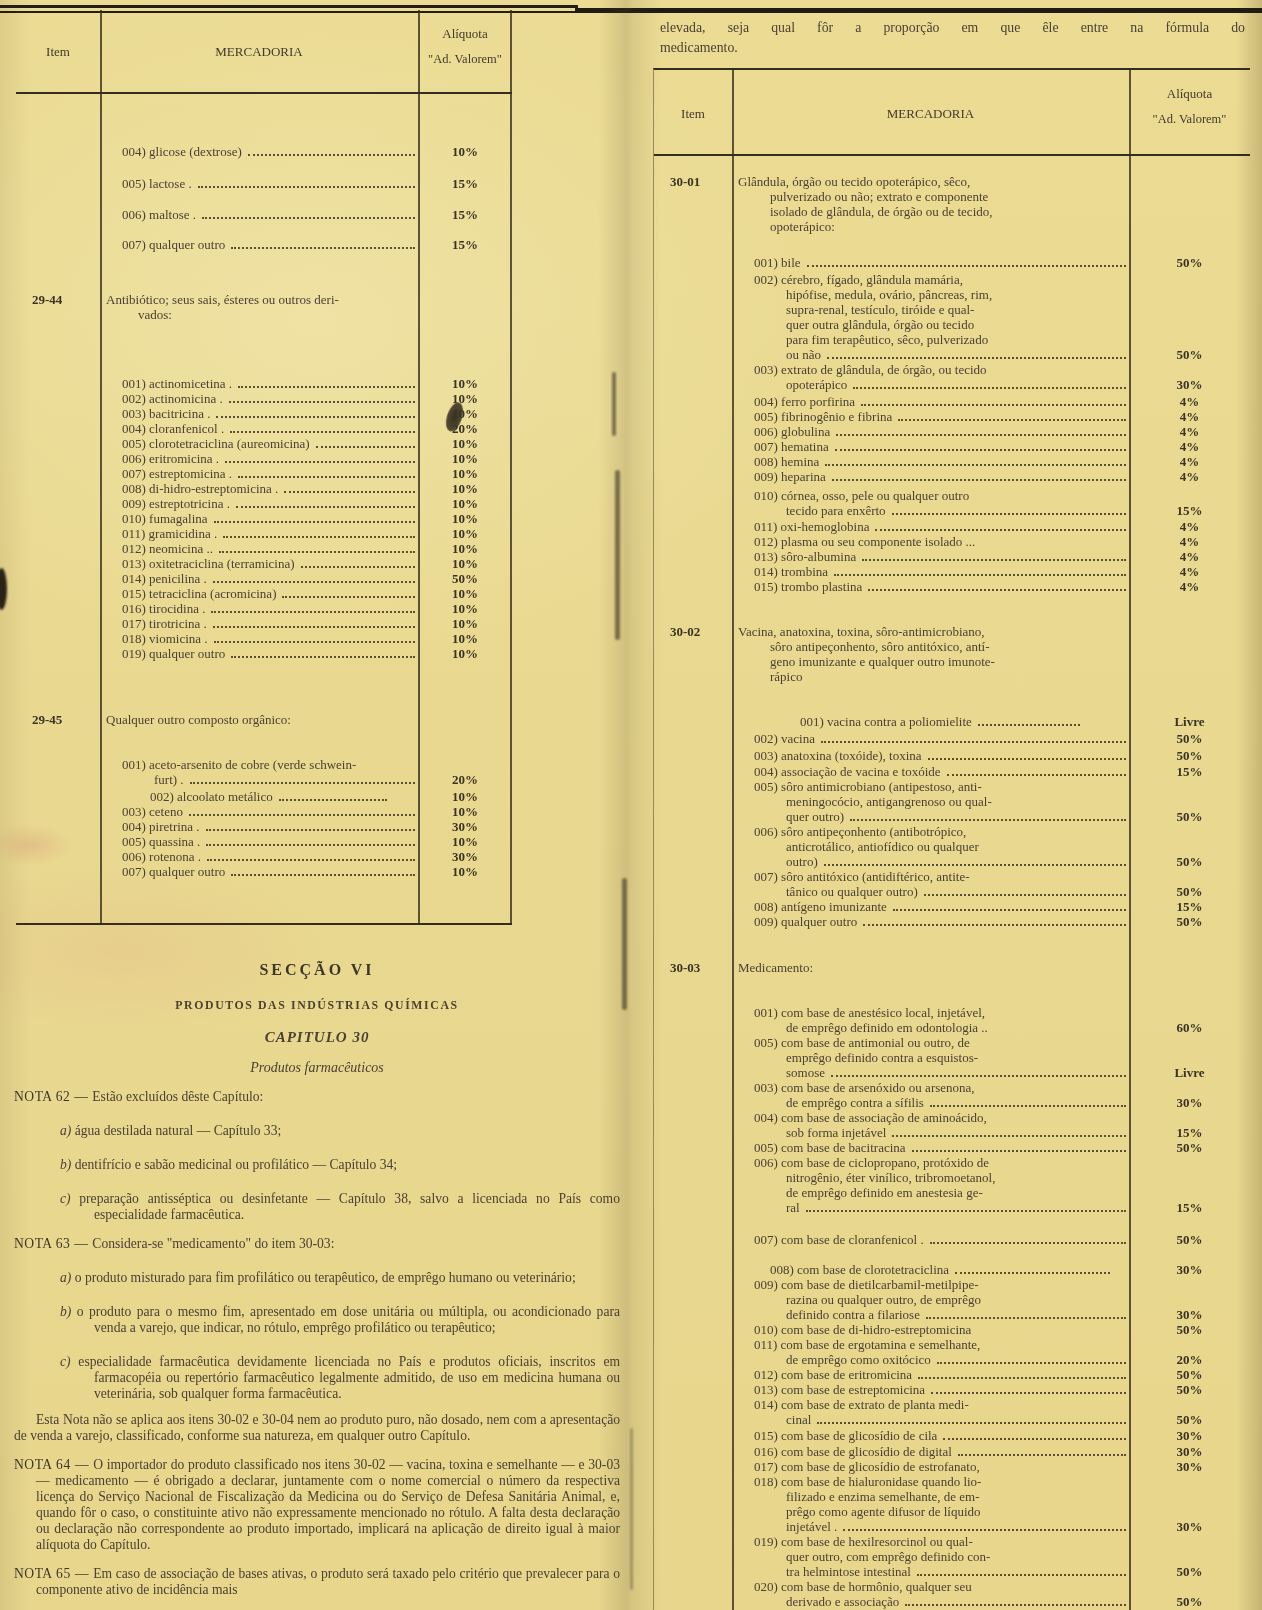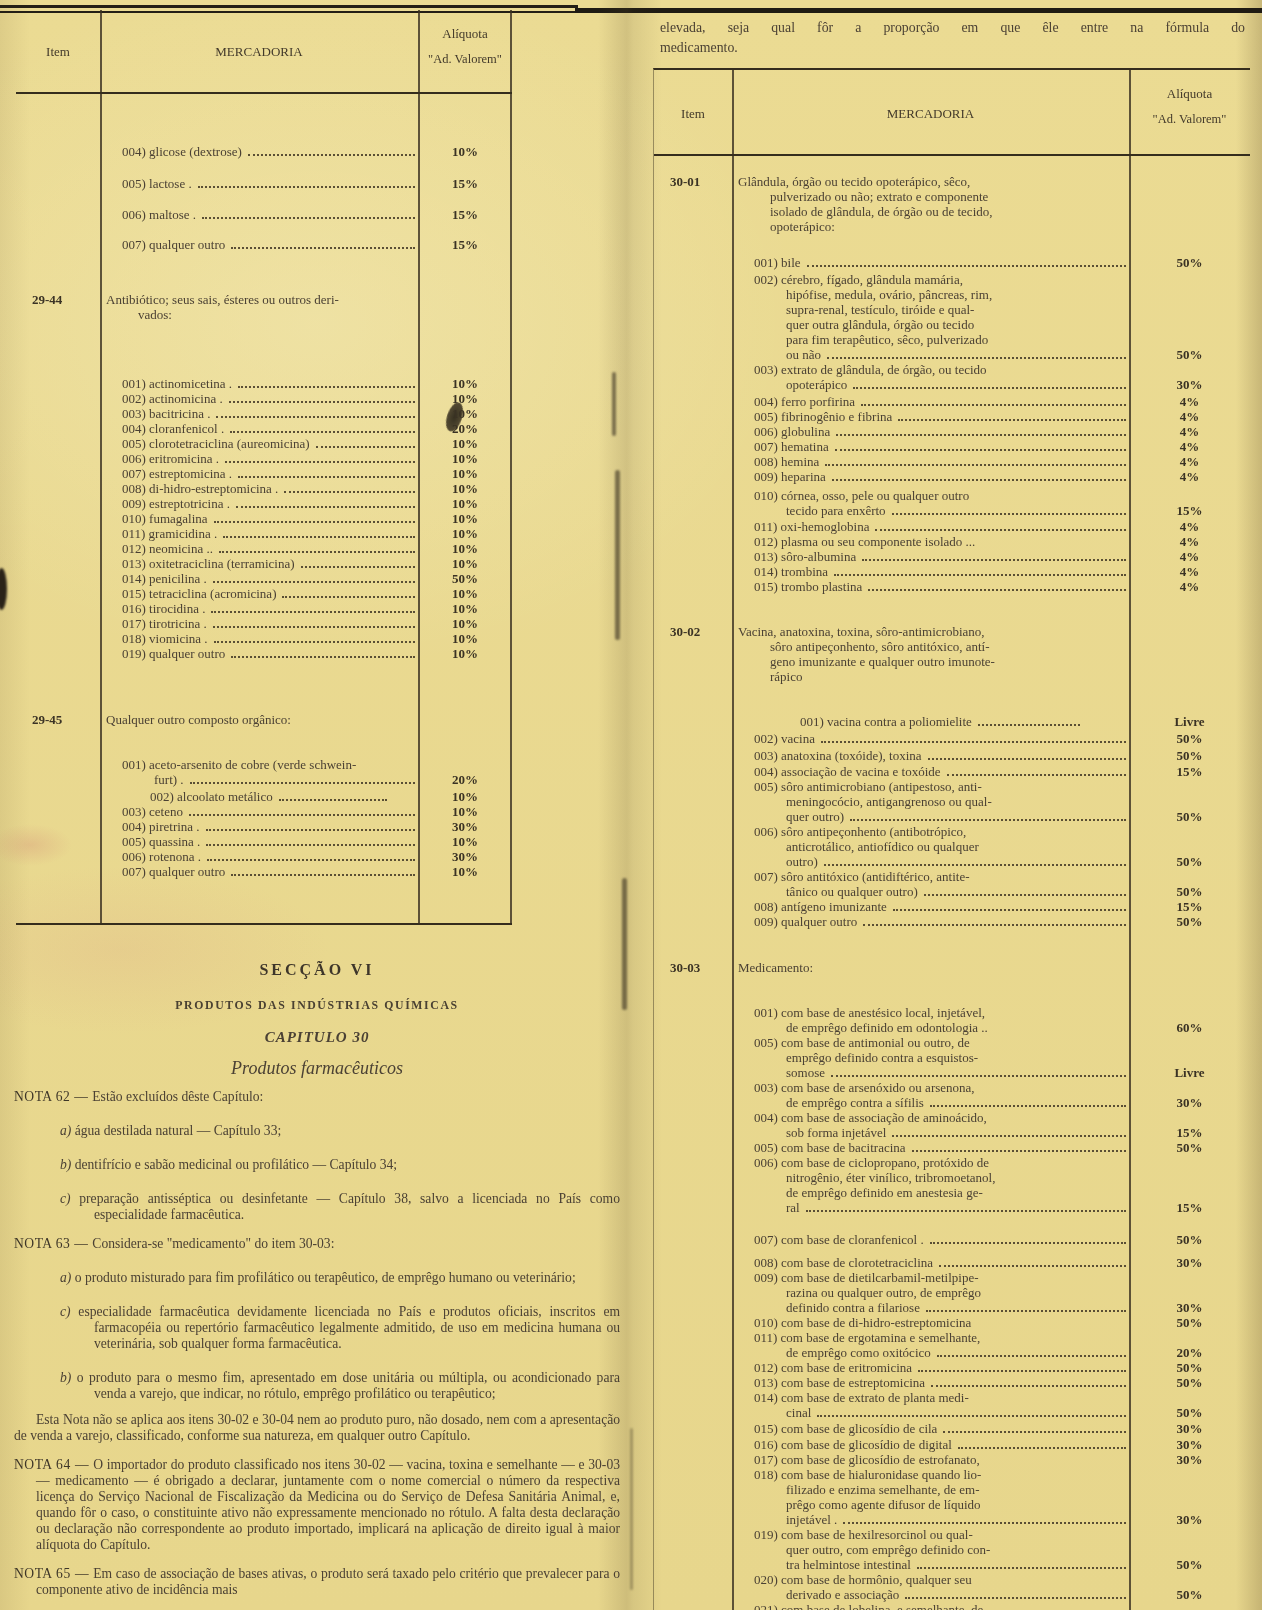--- a/index.html
+++ b/index.html
@@ -41,21 +41,21 @@
   .mline{display:flex;}
   .mline .lt{white-space:pre;}
   .mline.cont{margin-left:32px;text-align:right;}
   .leader{flex:1 1 auto;border-bottom:2px dotted rgba(74,63,42,.9);margin:0 3px 3px 6px;}
   .crate{align-self:end;text-align:center;font-weight:bold;color:#3a3224;}
   
   #lsection{position:absolute;left:14px;top:938px;width:606px;font-size:13.6px;line-height:16px;text-align:justify;}
   .sec-vi{text-align:center;font-weight:bold;font-size:16px;letter-spacing:3px;margin-top:24px;color:#3e362a;}
   .sec-prod{text-align:center;font-weight:bold;font-size:11.8px;letter-spacing:1.6px;margin-top:19px;color:#4a4132;}
   .sec-cap{text-align:center;font-weight:bold;font-style:italic;font-size:15px;letter-spacing:1px;margin-top:16px;}
-  .sec-sub{text-align:center;font-style:italic;font-size:18px;margin-top:15px;}
+  .sec-sub{text-align:center;font-style:italic;font-size:14px;margin-top:15px;}
   .nota{margin-top:13px;padding-left:22px;text-indent:-22px;}
   .nlabel{letter-spacing:.5px;color:#3e3628;}
   .nitem{margin:18px 0 0 46px;padding-left:34px;text-indent:-34px;}
   .nk{font-style:italic;}
   .nafter{margin-top:10px;text-indent:22px;}
   
   #rintro{position:absolute;left:660px;top:18px;width:585px;font-size:13.8px;line-height:20px;}
   #rintro .l1{text-align:justify;text-align-last:justify;}
   #ltable{left:16px;top:10px;width:496px;height:913px;border-bottom:2.5px solid #352d1d;}
   #rtable{left:653px;top:68px;width:596px;height:1542px;border-top:2px solid #352d1d;border-left:1px solid rgba(58,48,32,.45);}
@@ -426,22 +426,22 @@
     <div class="sec-prod">PRODUTOS DAS INDÚSTRIAS QUÍMICAS</div>
     <div class="sec-cap">CAPITULO 30</div>
     <div class="sec-sub">Produtos farmacêuticos</div>
     <div id="notas">
         <div class="nota"><span class="nlabel">NOTA 62 — </span><span>Estão excluídos dêste Capítulo:</span></div>
         <div class="nitem"><span class="nk">a) </span><span>água destilada natural — Capítulo 33;</span></div>
         <div class="nitem"><span class="nk">b) </span><span>dentifrício e sabão medicinal ou profilático — Capítulo 34;</span></div>
         <div class="nitem"><span class="nk">c) </span><span>preparação antisséptica ou desinfetante — Capítulo 38, salvo a licenciada no País como especialidade farmacêutica.</span></div>
         <div class="nota"><span class="nlabel">NOTA 63 — </span><span>Considera-se "medicamento" do item 30-03:</span></div>
         <div class="nitem"><span class="nk">a) </span><span>o produto misturado para fim profilático ou terapêutico, de emprêgo humano ou veterinário;</span></div>
+        <div class="nitem"><span class="nk">b) </span><span>o produto para o mesmo fim, apresentado em dose unitária ou múltipla, ou acondicionado para venda a varejo, que indicar, no rótulo, emprêgo profilático ou terapêutico;</span></div>
         <div class="nitem"><span class="nk">c) </span><span>especialidade farmacêutica devidamente licenciada no País e produtos oficiais, inscritos em farmacopéia ou repertório farmacêutico legalmente admitido, de uso em medicina humana ou veterinária, sob qualquer forma farmacêutica.</span></div>
-        <div class="nitem"><span class="nk">b) </span><span>o produto para o mesmo fim, apresentado em dose unitária ou múltipla, ou acondicionado para venda a varejo, que indicar, no rótulo, emprêgo profilático ou terapêutico;</span></div>
         <div class="nafter">Esta Nota não se aplica aos itens 30-02 e 30-04 nem ao produto puro, não dosado, nem com a apresentação de venda a varejo, classificado, conforme sua natureza, em qualquer outro Capítulo.</div>
         <div class="nota"><span class="nlabel">NOTA 64 — </span><span>O importador do produto classificado nos itens 30-02 — vacina, toxina e semelhante — e 30-03 — medicamento — é obrigado a declarar, juntamente com o nome comercial o número da respectiva licença do Serviço Nacional de Fiscalização da Medicina ou do Serviço de Defesa Sanitária Animal, e, quando fôr o caso, o constituinte ativo não expressamente mencionado no rótulo. A falta desta declaração ou declaração não correspondente ao produto importado, implicará na aplicação de direito igual à maior alíquota do Capítulo.</span></div>
         <div class="nota"><span class="nlabel">NOTA 65 — </span><span>Em caso de associação de bases ativas, o produto será taxado pelo critério que prevalecer para o componente ativo de incidência mais</span></div>
       </div>
   </div>
 
   <div id="rintro">
     <div class="l1">elevada, seja qual fôr a proporção em que êle entre na fórmula do</div>
     <div>medicamento.</div>
   </div>
@@ -865,21 +865,21 @@
         <div class="trow" style="margin-top: 17px;">
           <div class="ccode"></div>
           <div class="cmerc">
             <div class="mline">
               <span class="lt">007) com base de cloranfenicol .</span>
               <span class="leader"></span>
             </div>
           </div>
           <div class="crate">50%</div>
         </div>
-        <div class="trow" style="margin-top: 8px;">
+        <div class="trow" style="margin-top: 15px; gap: 16px;">
           <div class="ccode"></div>
           <div class="cmerc">
             <div class="mline">
               <span class="lt">008) com base de clorotetraciclina</span>
               <span class="leader"></span>
             </div>
           </div>
           <div class="crate">30%</div>
         </div>
         <div class="trow">

